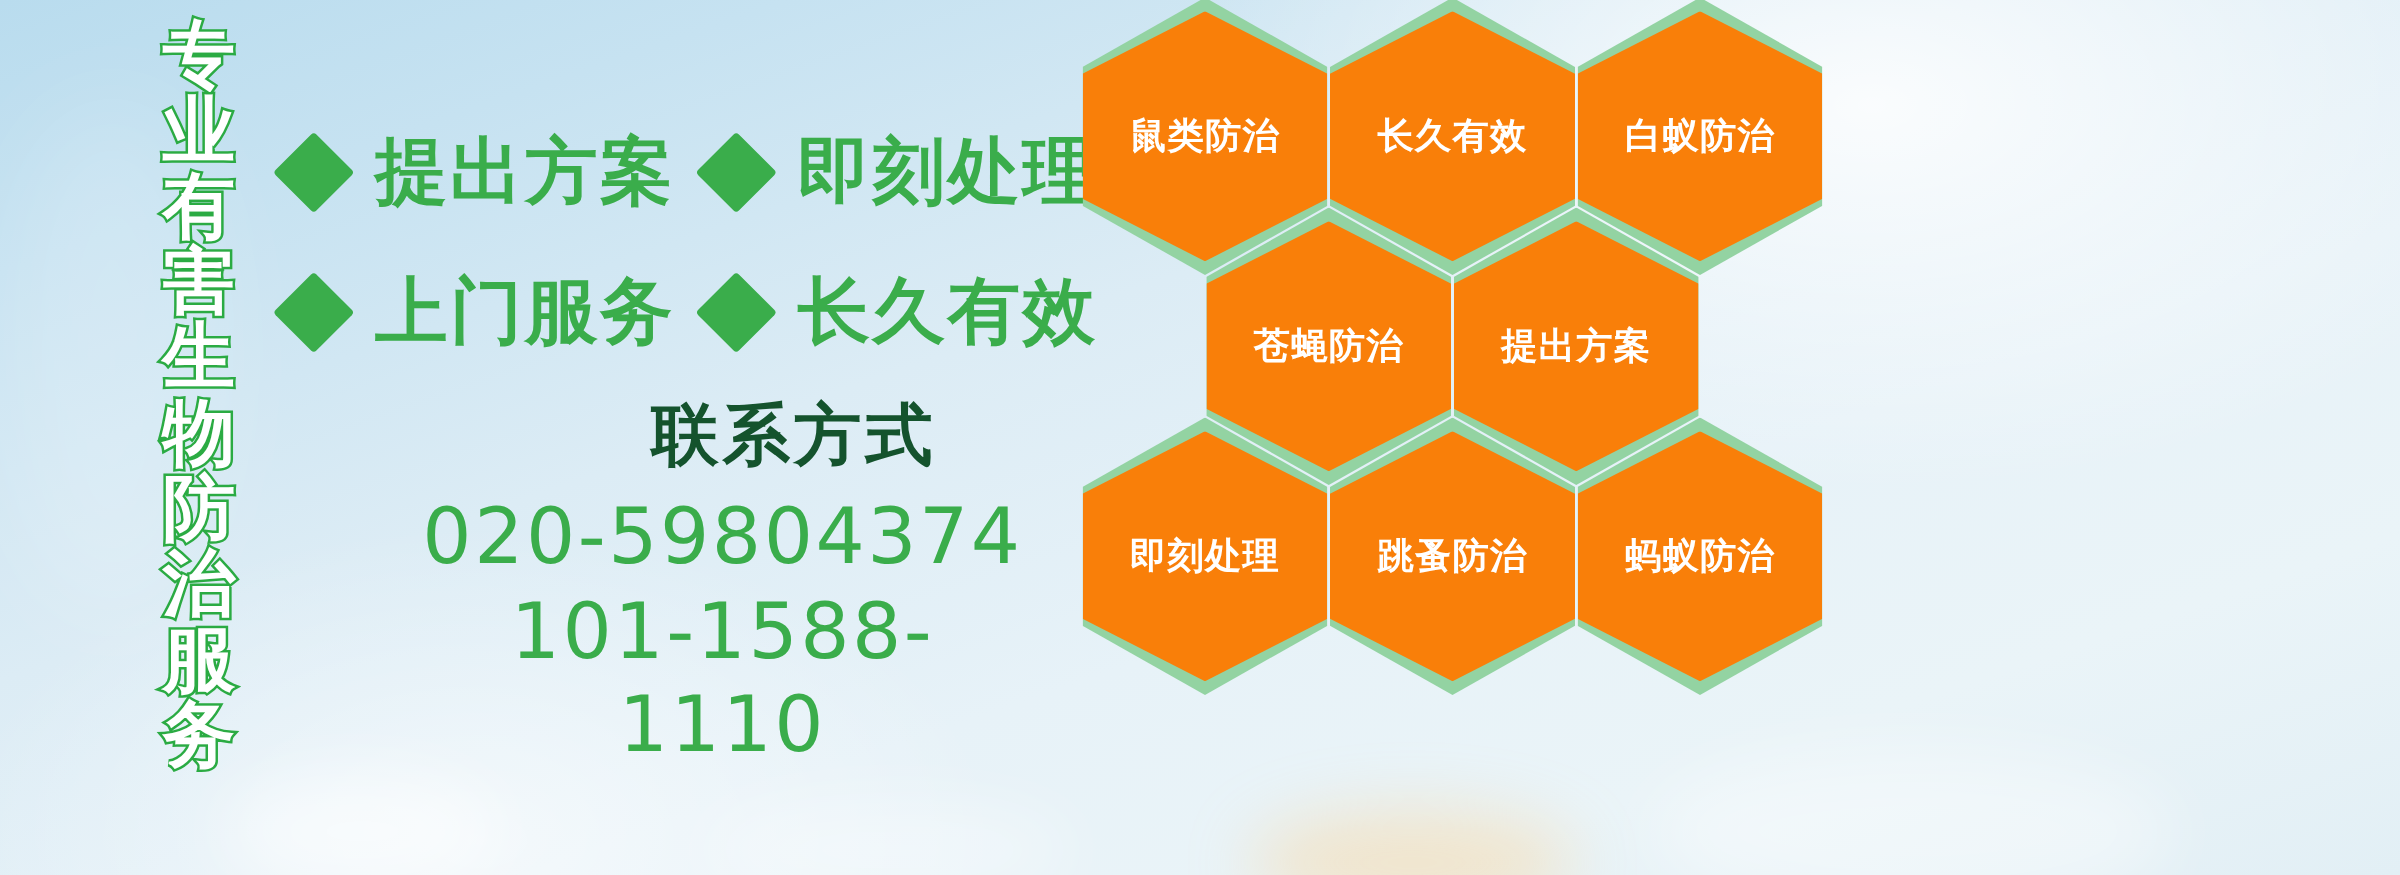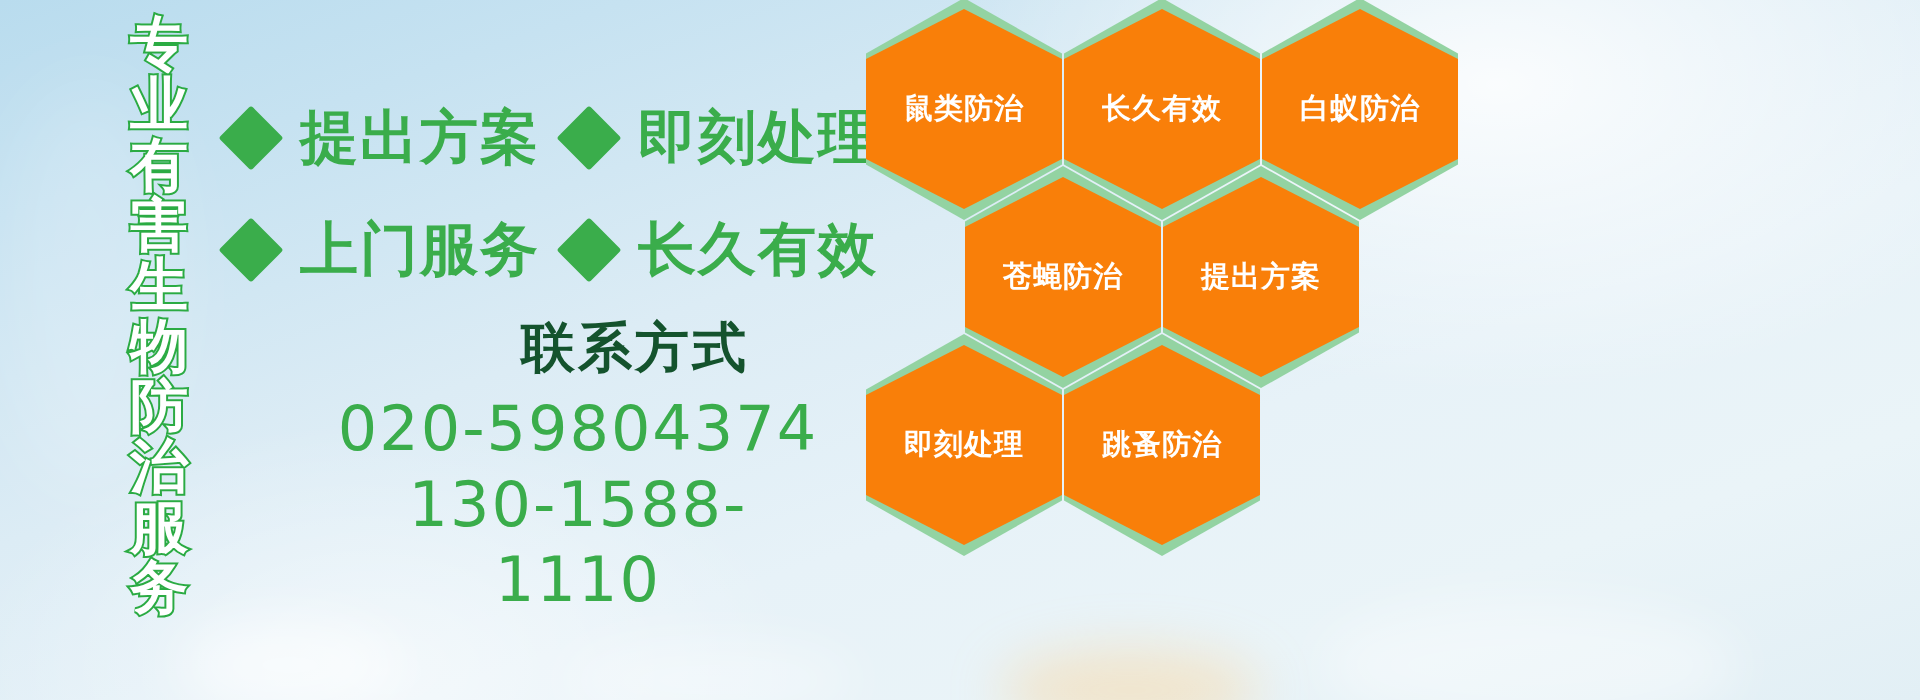--- a/index.html
+++ b/index.html
@@ -135,21 +135,21 @@
     <div class="feat-item">
       <div class="diamond"></div>
       <div class="feat-label">长久有效</div>
     </div>
   </div>
 </div>
 
 <div class="contact">
   <div class="contact-title">联系方式</div>
   <div class="contact-phone">020-59804374</div>
-  <div class="contact-phone">130-1588-1110</div>
+  <div class="contact-phone">101-1588-1110</div>
 </div>
 
 <div class="honeycomb">
   <div class="hex r1 c0">
     <div class="hex-inner">
       <span class="hex-label">鼠类防治</span>
     </div>
   </div>
   <div class="hex r1 c1">
     <div class="hex-inner">
@@ -176,13 +176,18 @@
   <div class="hex r3 c0">
     <div class="hex-inner">
       <span class="hex-label">即刻处理</span>
     </div>
   </div>
   <div class="hex r3 c1">
     <div class="hex-inner">
       <span class="hex-label">跳蚤防治</span>
     </div>
   </div>
+  <div class="hex r3 c2">
+    <div class="hex-inner">
+      <span class="hex-label">蚂蚁防治</span>
+    </div>
+  </div>
 </div>
 
 </body></html>

